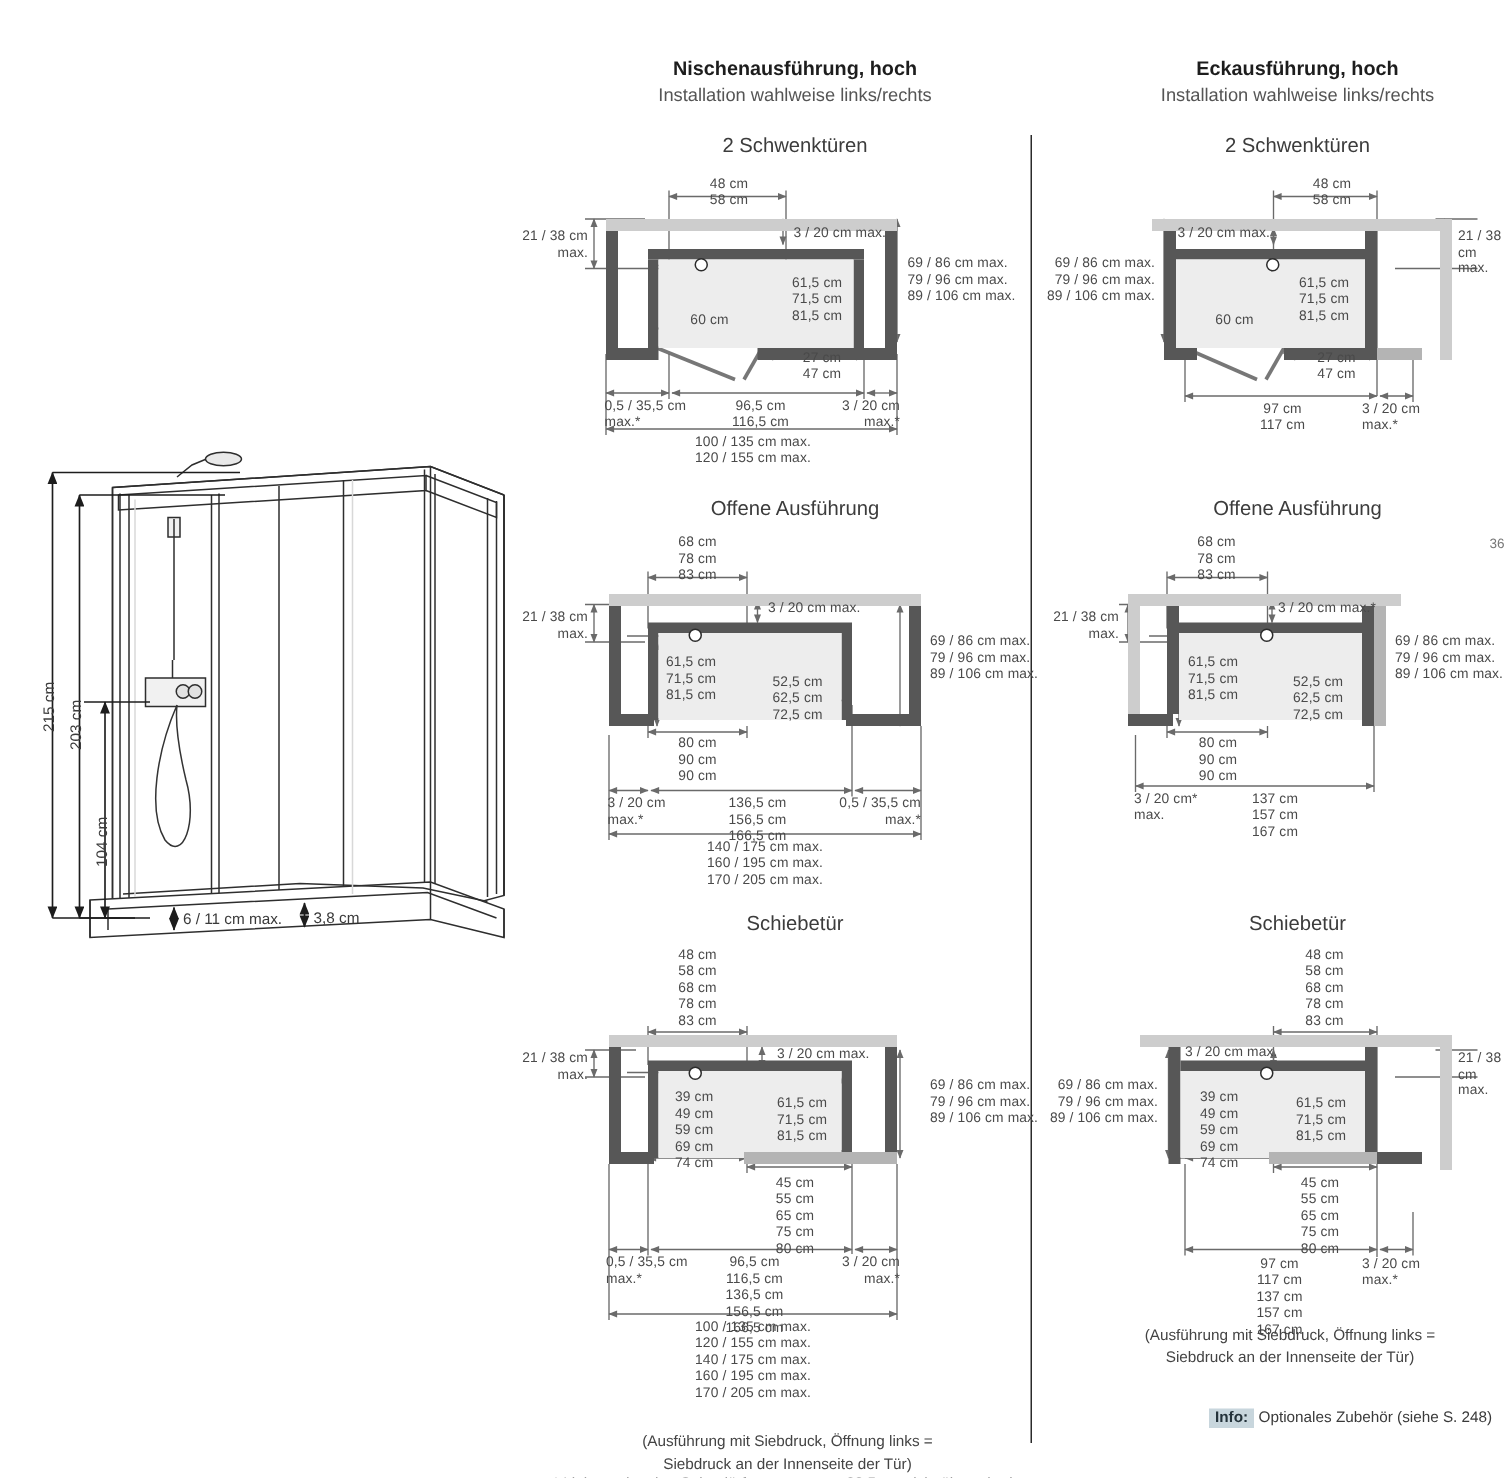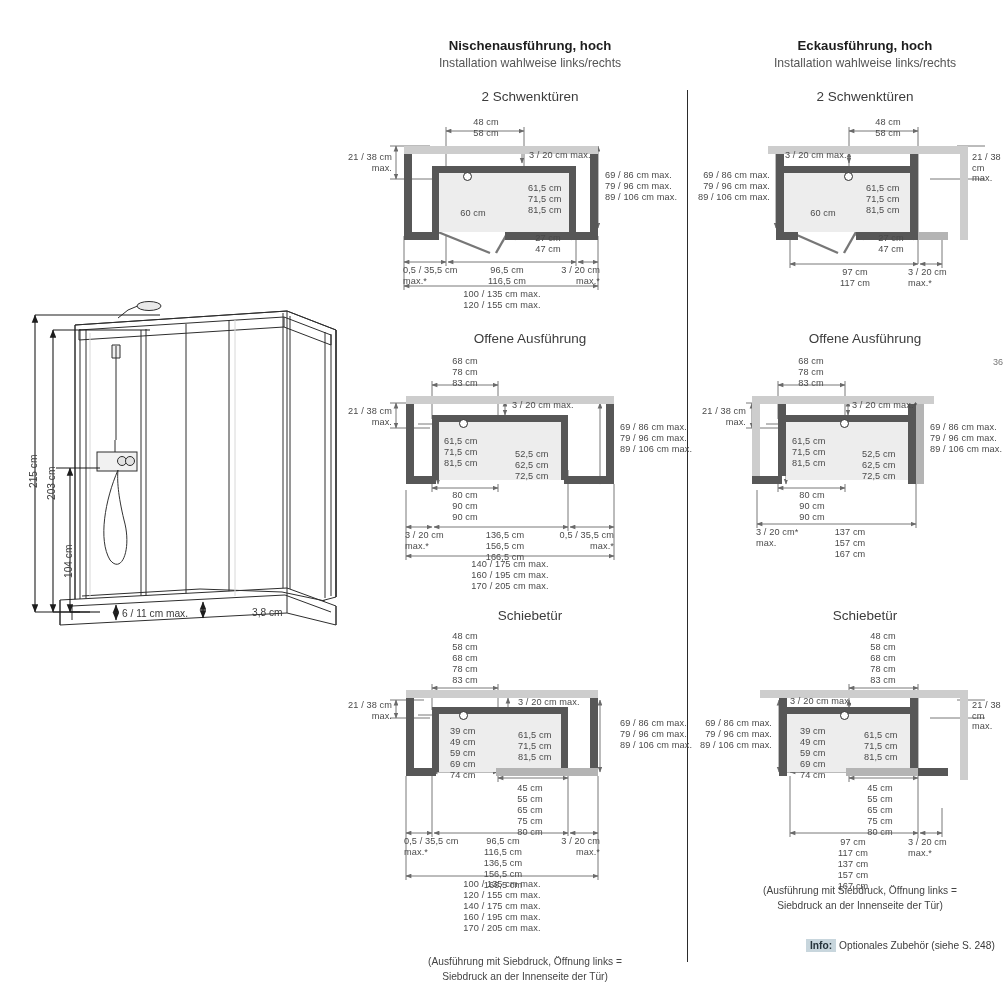--- a/index.html
+++ b/index.html
@@ -522,21 +522,21 @@
   <div class="t dim" style="left: 908px; top: 837px; white-space: pre-line;">3 / 20 cm
 max.*</div>
 
   <div class="t note" style="left: 720px; top: 884px; width: 280px; white-space: pre-line;">(Ausführung mit Siebdruck, Öffnung links =
 Siebdruck an der Innenseite der Tür)</div>
 
   <div class="vrot" style="left:28px;top:488px;">215 cm</div>
   <div class="vrot" style="left:46px;top:500px;">203 cm</div>
   <div class="vrot" style="left:63px;top:578px;">104 cm</div>
   <div class="t" style="left:122px;top:608px;font-size:10.2px;color:#3a3a3a;">6 / 11 cm max.</div>
-  <div class="t" style="left:209px;top:607px;font-size:10.2px;color:#3a3a3a;margin-left:43px;">3,8 cm</div>
+  <div class="t" style="left:209px;top:607px;font-size:10.2px;color:#3a3a3a;">3,8 cm</div>
 
   <div class="bullets">
   </div>
 
   <div class="info-row">
     <span class="info-tag">Info:</span><span>Optionales Zubehör (siehe S. 248)</span>
   </div>
 
   <div class="t pgnum">36</div>
 

